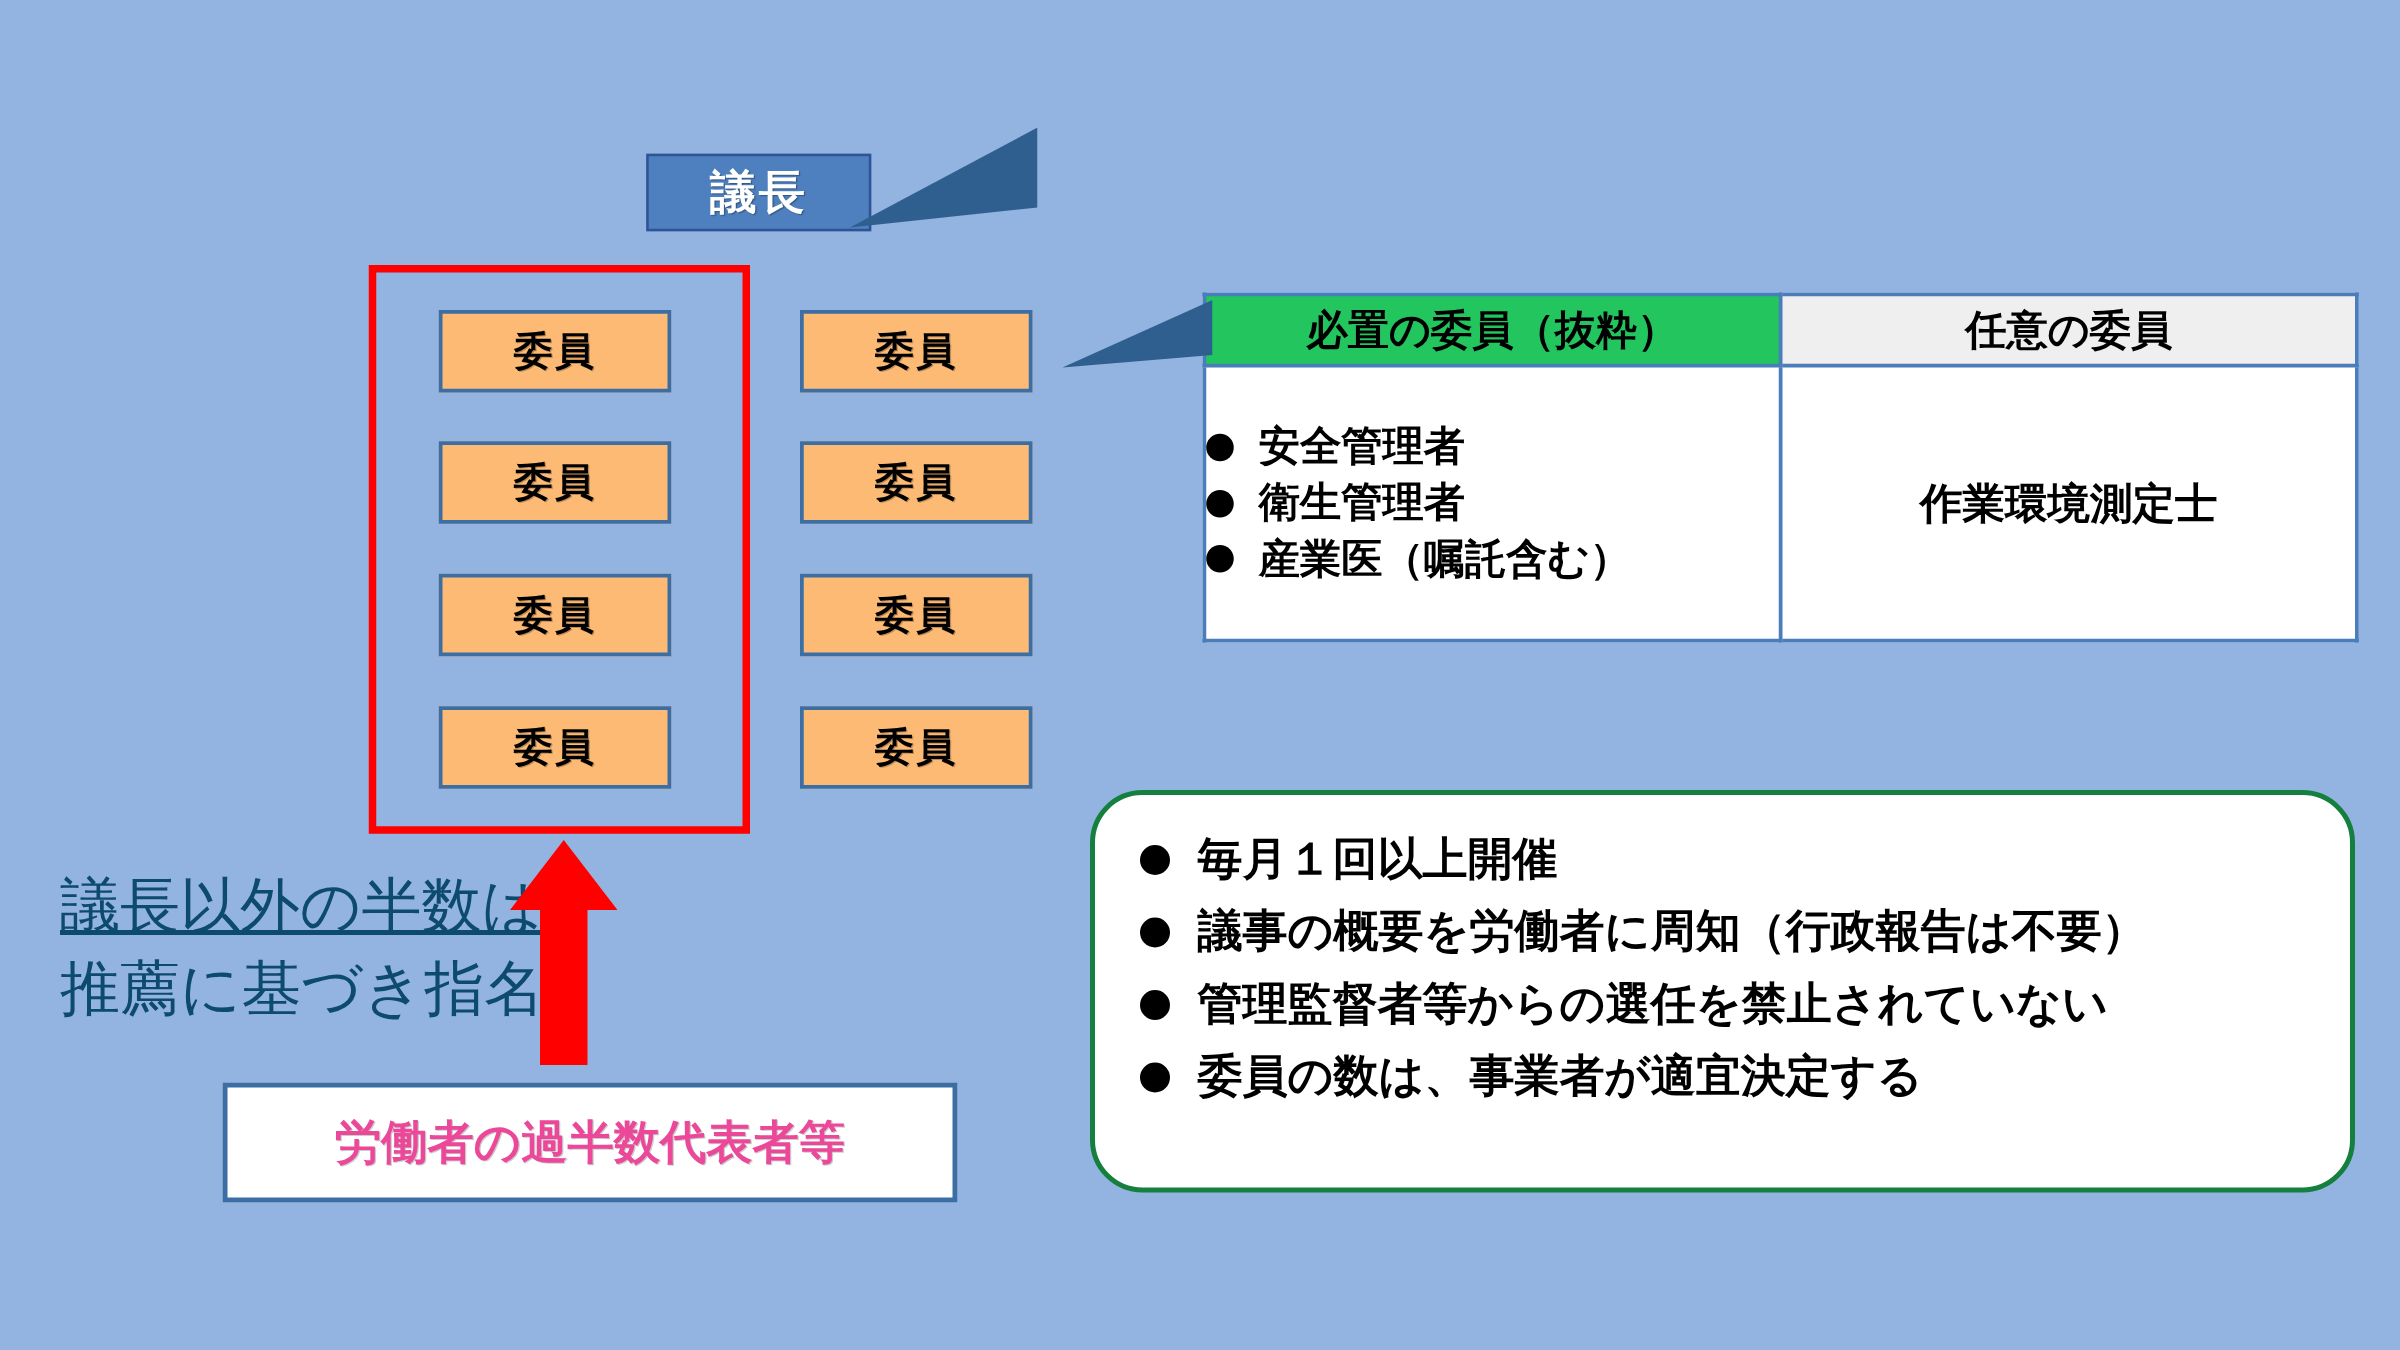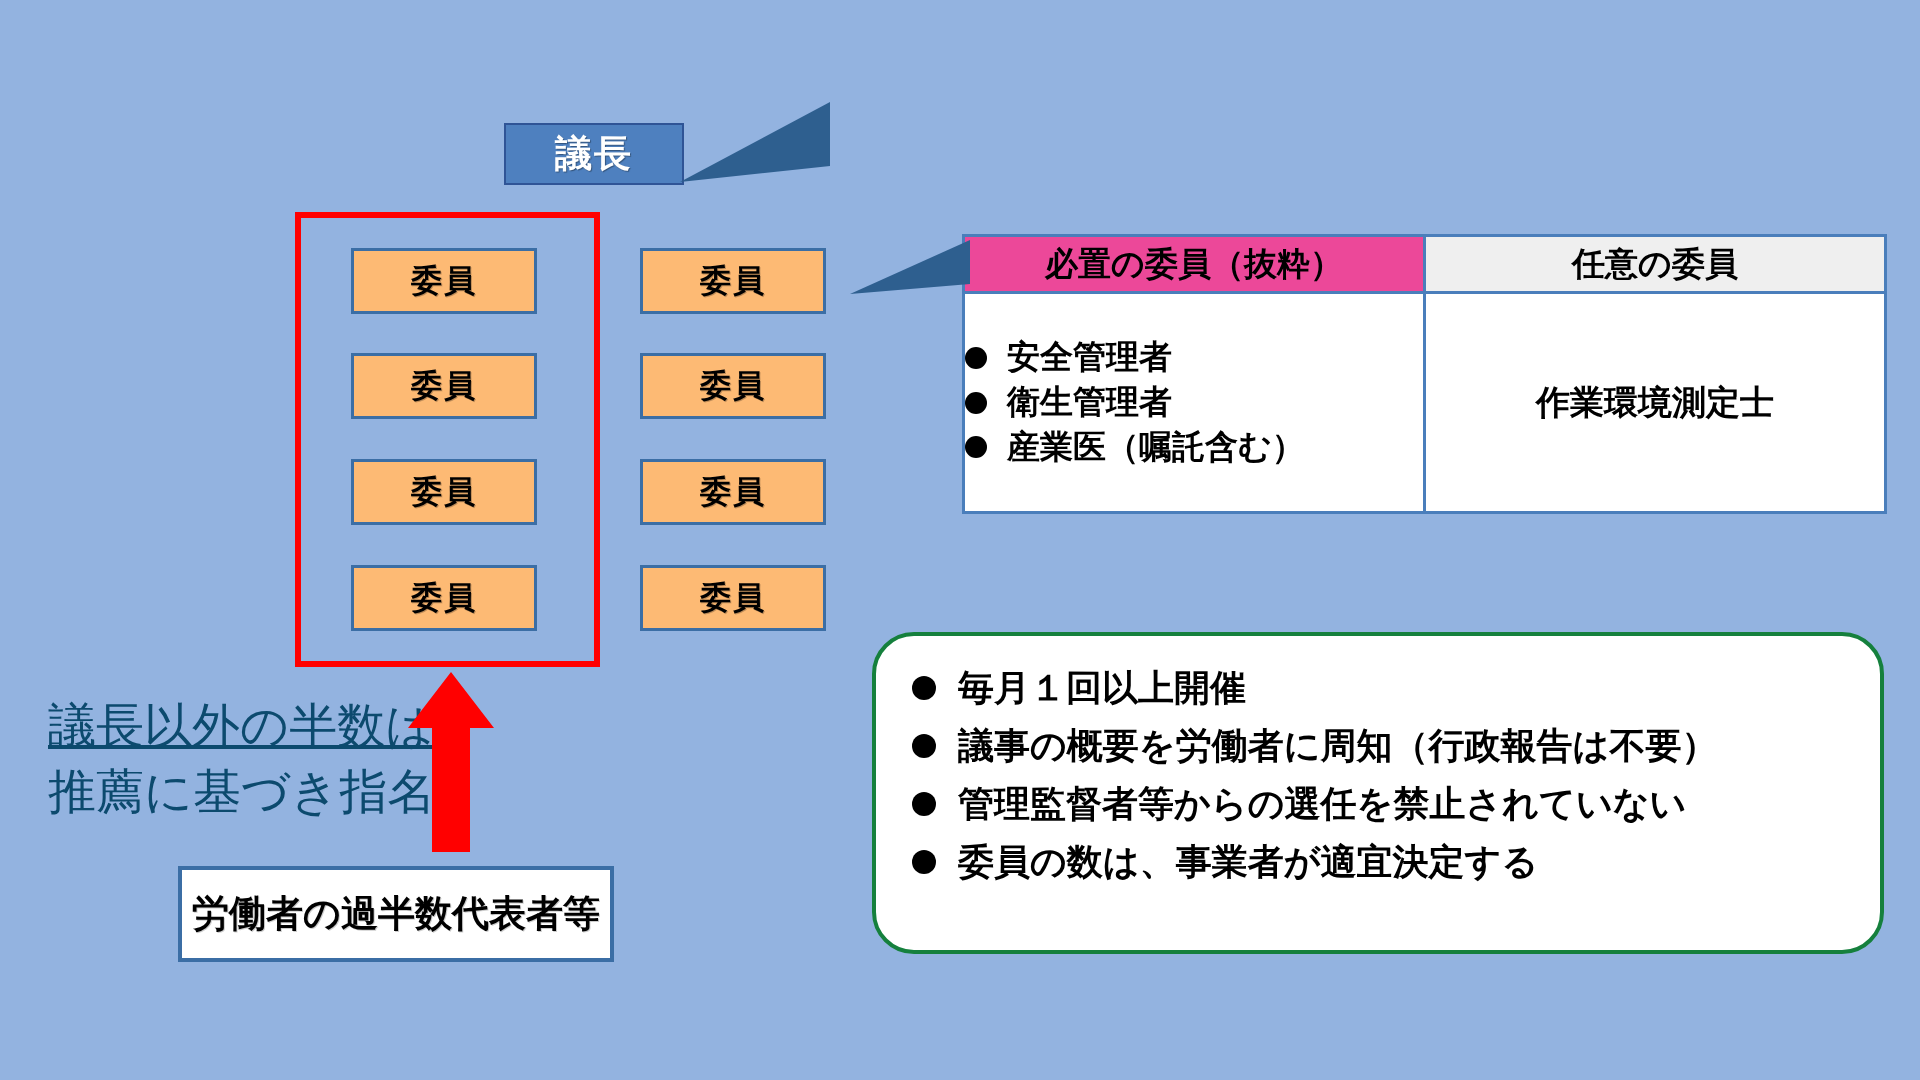--- a/index.html
+++ b/index.html
@@ -12,21 +12,21 @@
     width: 1920px;
     height: 1080px;
     background: #93b3e0;
     overflow: hidden;
     font-family: "DejaVu Sans", "Liberation Sans", sans-serif;
   }
 
   
   .chair-box {
     position: absolute;
-    left: 504px;
+    left: 517px;
     top: 123px;
     width: 180px;
     height: 62px;
     background: #4e80bf;
     border: 2px solid #2f5496;
     box-sizing: border-box;
     display: flex;
     align-items: center;
     justify-content: center;
     color: #ffffff;
@@ -128,21 +128,21 @@
     padding: 0;
     vertical-align: middle;
   }
   .committee-table th {
     height: 54px;
     font-size: 33px;
     font-weight: bold;
     color: #000000;
     text-align: center;
   }
-  .th-left  { background: #ec4899; }
+  .th-left  { background: #22c55e; }
   .th-right { background: #efefef; }
   .td-left  { width: 520px; padding: 10px 0 14px 22px; }
   .td-right {
     text-align: center;
     font-size: 34px;
     font-weight: bold;
     color: #000000;
   }
   .bullet-row {
     display: flex;
@@ -232,31 +232,31 @@
     top: 672px;
     width: 86px;
     height: 180px;
   }
 
   
   .rep-box {
     position: absolute;
     left: 178px;
     top: 866px;
-    width: 436px;
+    width: 588px;
     height: 96px;
     background: #ffffff;
     border: 4px solid #3b6ea5;
     box-sizing: border-box;
     display: flex;
     align-items: center;
     justify-content: center;
     font-size: 37px;
     font-weight: bold;
-    color: #000000;
+    color: #ec4899;
     text-shadow: 1px 1px 0 rgba(0,0,0,0.2);
   }
 </style>
 </head>
 <body>
 
 <div id="slide">
 
   <div class="chair-box">
     <span>議長</span>

